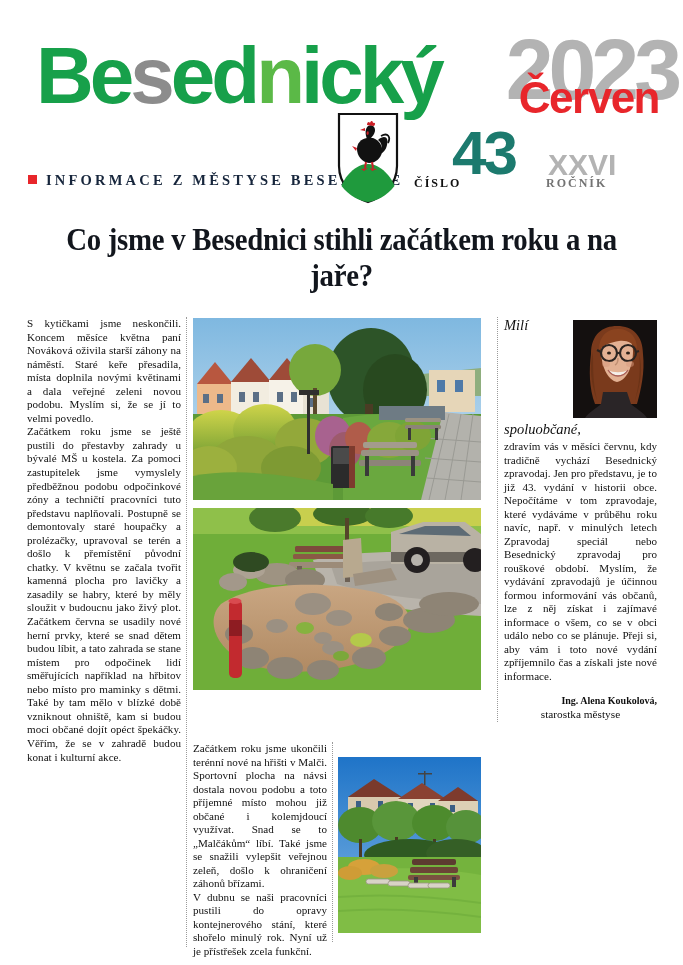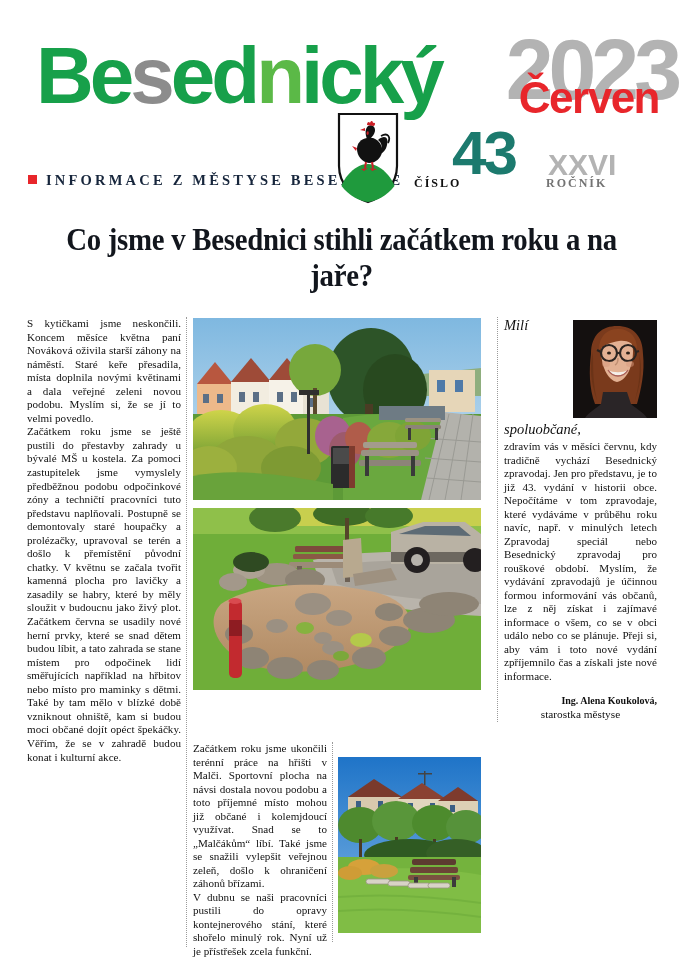--- a/index.html
+++ b/index.html
@@ -397,21 +397,21 @@
       <ellipse cx="148" cy="148" rx="8" ry="5" fill="#7ba83a"></ellipse>
 
       <rect x="36" y="92" width="13" height="78" rx="5" fill="#c22a2f"></rect>
       <rect x="36" y="112" width="13" height="16" fill="#8e1c22"></rect>
       <ellipse cx="42" cy="93" rx="6.5" ry="3" fill="#d94a4f"></ellipse>
     </svg>
   </div>
 
 
   <div class="sub-body">
-    <p>Začátkem roku jsme ukončili terénní práce na hřišti v Malči. Sportovní plocha na návsi dostala novou podobu a toto příjemné místo mohou již občané i kolemjdoucí využívat. Snad se to „Malčákům“ líbí. Také jsme se snažili vylepšit veřejnou zeleň, došlo k ohraničení záhonů břízami.</p>
+    <p>Začátkem roku jsme ukončili terénní nové na hřišti v Malči. Sportovní plocha na návsi dostala novou podobu a toto příjemné místo mohou již občané i kolemjdoucí využívat. Snad se to „Malčákům“ líbí. Také jsme se snažili vylepšit veřejnou zeleň, došlo k ohraničení záhonů břízami.</p>
     <p>V dubnu se naši pracovníci pustili do opravy kontejnerového stání, které shořelo minulý rok. Nyní už je přístřešek zcela funkční.</p>
   </div>
 
   <div class="photo photo-bottom">
     <svg viewBox="0 0 143 176" preserveAspectRatio="none" xmlns="http://www.w3.org/2000/svg">
       <defs>
         <linearGradient id="skyB" x1="0" y1="0" x2="0" y2="1">
           <stop offset="0" stop-color="#1f74c8"></stop>
             <stop offset="1" stop-color="#7fb6e4"></stop>
         </linearGradient>

